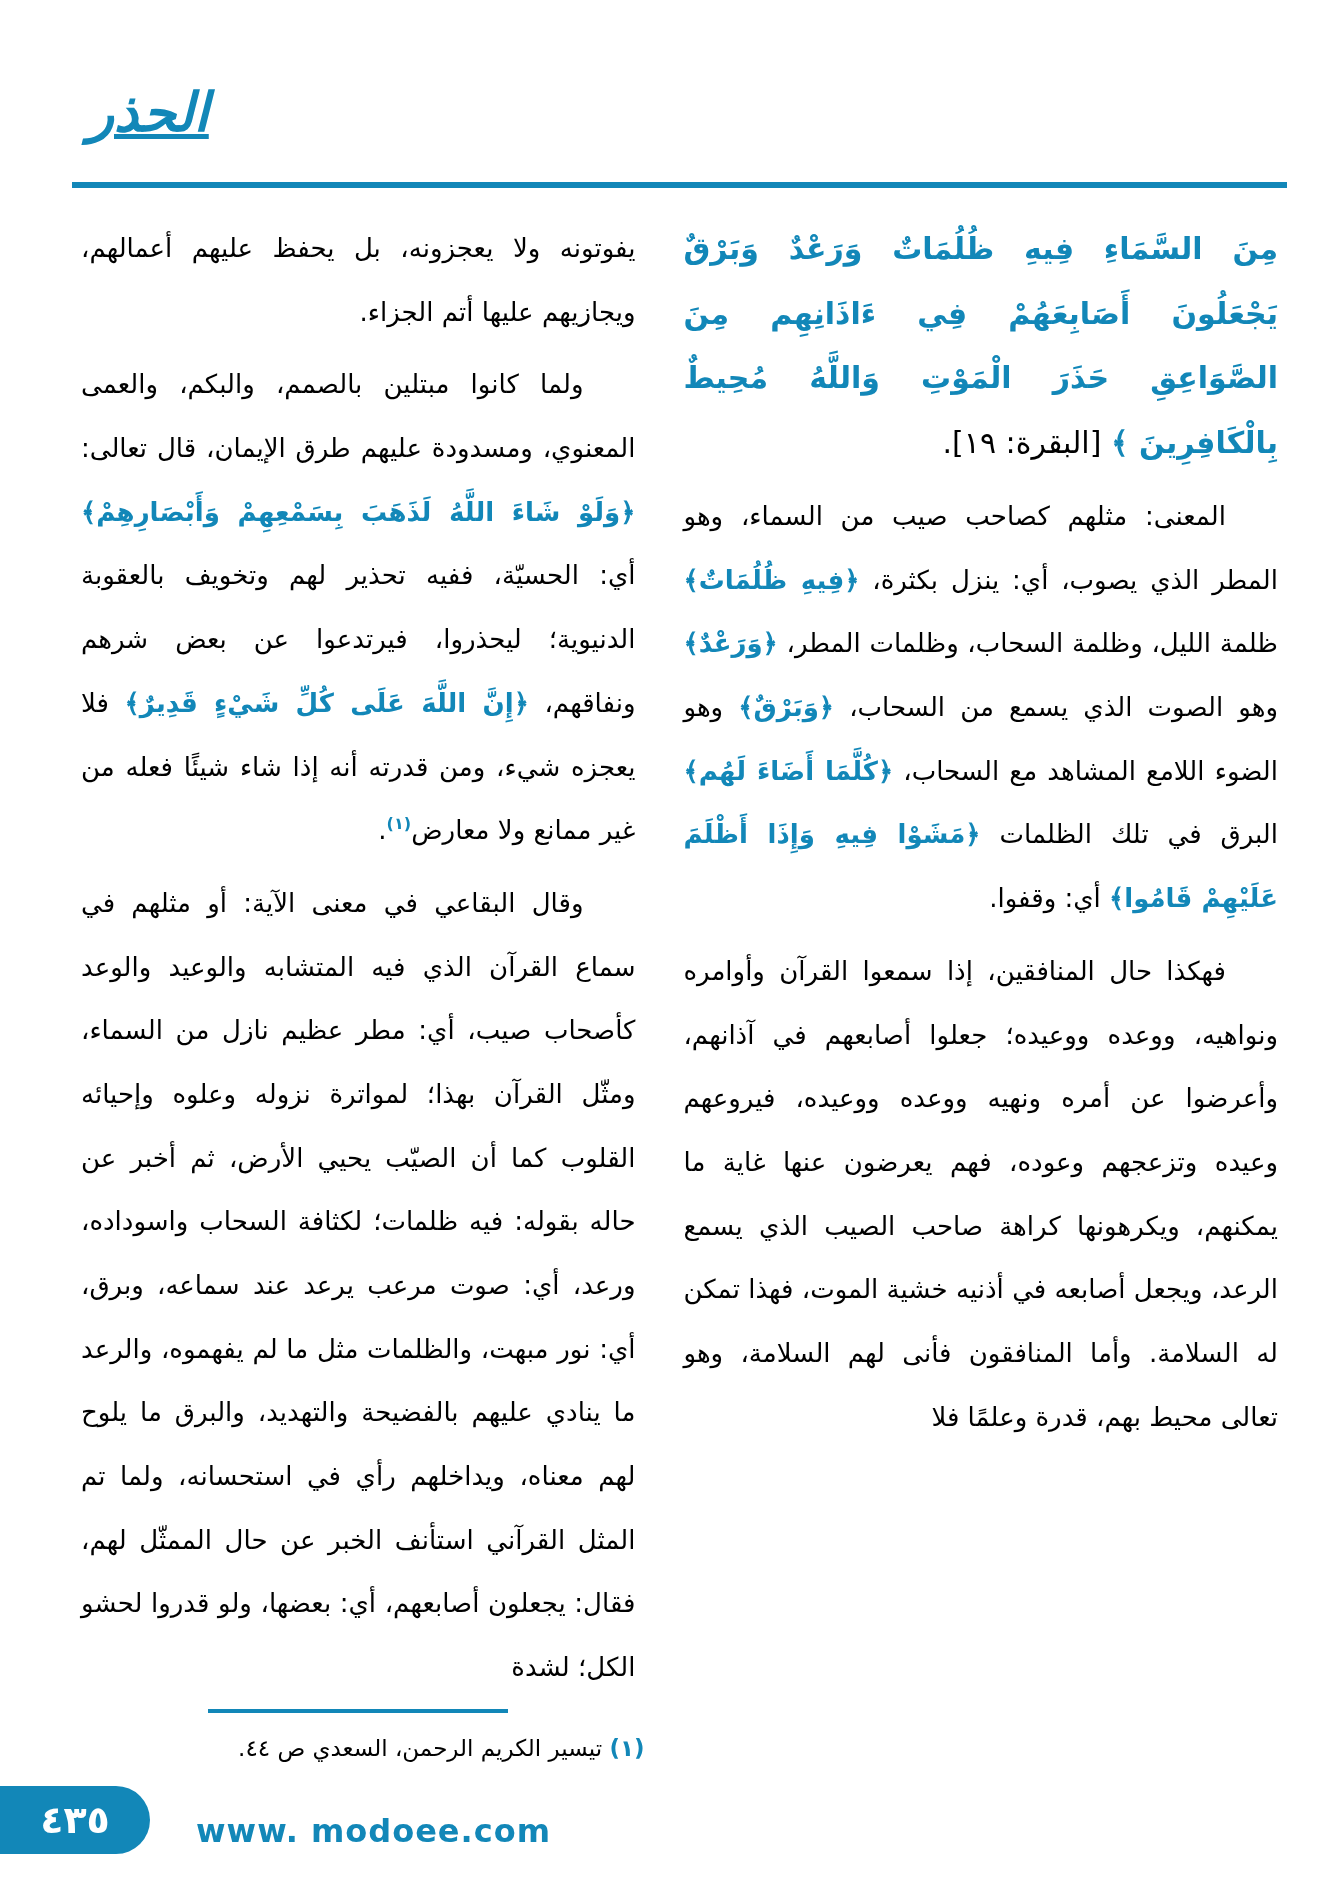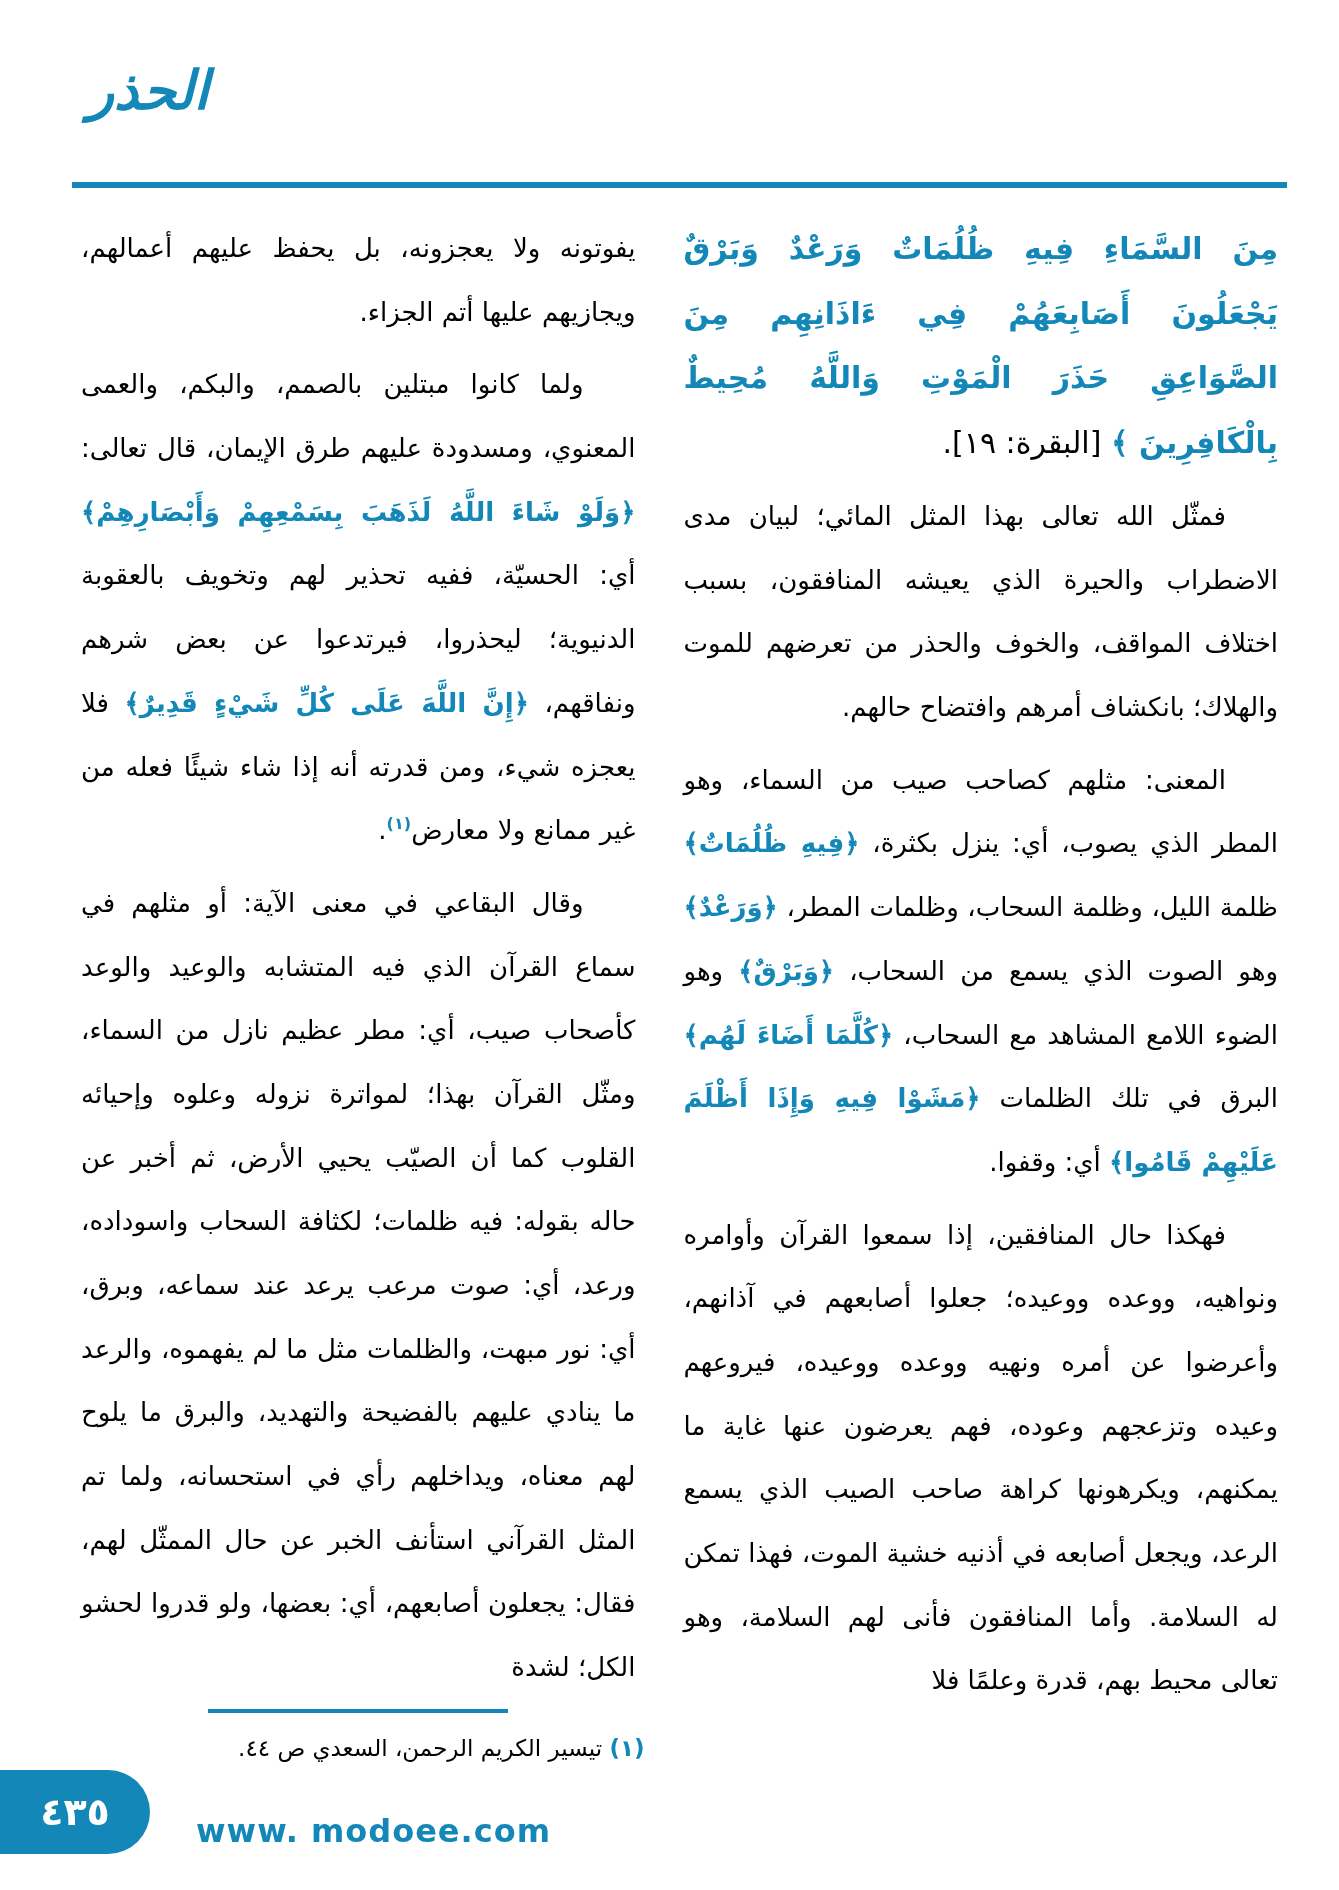--- a/index.html
+++ b/index.html
@@ -13,25 +13,26 @@
     width:1339px;height:1890px;
     background:#ffffff;
     font-family:"DejaVu Sans", sans-serif;
     direction:rtl;
     position:relative;
     overflow:hidden;
     color:var(--ink);
   }
   
   .running-head{
-    position:absolute;top:64px;left:88px;
+    position:absolute;top:86px;left:88px;
     color:var(--accent);
     font-size:54px;font-weight:bold;
     font-style:italic;
     line-height:1;
+    text-decoration:underline;
   }
   .head-rule{
     position:absolute;top:182px;left:72px;right:52px;
     height:6px;background:var(--accent);
   }
   
   .columns{
     position:absolute;top:208px;right:52px;left:72px;
     display:flex;gap:30px;align-items:flex-start;
   }
@@ -63,21 +64,21 @@
   .footnote-rule{
     width:300px;height:4px;background:var(--accent);
     margin:0 auto 14px auto;
   }
   .footnote-line{white-space:nowrap;}
   .footnote-marker{color:var(--accent);font-weight:bold;}
   .footnote-text{color:var(--ink);}
   
   .page-badge{
     position:absolute;left:0;bottom:36px;
-    width:150px;height:84px;
+    width:150px;height:68px;
     background:var(--accent);
     border-radius:0 46px 46px 0;
     color:#ffffff;
     display:flex;align-items:center;justify-content:center;
     font-size:38px;font-weight:bold;
   }
   .site-url{
     position:absolute;left:196px;bottom:40px;
     color:var(--accent);
     font-size:32px;font-weight:bold;
@@ -87,21 +88,20 @@
 </head>
 <body>
 
 <div class="running-head">الحذر</div>
 <div class="head-rule"></div>
 
 <div class="columns">
 
   <div class="col col-right">
       <p class="para verse-lead"><span class="seg-q">مِنَ السَّمَاءِ فِيهِ ظُلُمَاتٌ وَرَعْدٌ وَبَرْقٌ يَجْعَلُونَ أَصَابِعَهُمْ فِي ءَاذَانِهِم مِنَ الصَّوَاعِقِ حَذَرَ الْمَوْتِ وَاللَّهُ مُحِيطٌ بِالْكَافِرِينَ ﴾</span><span class="seg-r"> [البقرة: ١٩].</span></p>
-      <p class="para indent"><span class="seg-n">فمثّل الله تعالى بهذا المثل المائي؛ لبيان مدى الاضطراب والحيرة الذي يعيشه المنافقون، بسبب اختلاف المواقف، والخوف والحذر من تعرضهم للموت والهلاك؛ بانكشاف أمرهم وافتضاح حالهم.</span></p>
       <p class="para indent"><span class="seg-n">المعنى: مثلهم كصاحب صيب من السماء، وهو المطر الذي يصوب، أي: ينزل بكثرة، </span><span class="seg-q">﴿فِيهِ ظُلُمَاتٌ﴾</span><span class="seg-n"> ظلمة الليل، وظلمة السحاب، وظلمات المطر، </span><span class="seg-q">﴿وَرَعْدٌ﴾</span><span class="seg-n"> وهو الصوت الذي يسمع من السحاب، </span><span class="seg-q">﴿وَبَرْقٌ﴾</span><span class="seg-n"> وهو الضوء اللامع المشاهد مع السحاب، </span><span class="seg-q">﴿كُلَّمَا أَضَاءَ لَهُم﴾</span><span class="seg-n"> البرق في تلك الظلمات </span><span class="seg-q">﴿مَشَوْا فِيهِ وَإِذَا أَظْلَمَ عَلَيْهِمْ قَامُوا﴾</span><span class="seg-n"> أي: وقفوا.</span></p>
       <p class="para indent"><span class="seg-n">فهكذا حال المنافقين، إذا سمعوا القرآن وأوامره ونواهيه، ووعده ووعيده؛ جعلوا أصابعهم في آذانهم، وأعرضوا عن أمره ونهيه ووعده ووعيده، فيروعهم وعيده وتزعجهم وعوده، فهم يعرضون عنها غاية ما يمكنهم، ويكرهونها كراهة صاحب الصيب الذي يسمع الرعد، ويجعل أصابعه في أذنيه خشية الموت، فهذا تمكن له السلامة. وأما المنافقون فأنى لهم السلامة، وهو تعالى محيط بهم، قدرة وعلمًا فلا</span></p>
     </div>
 
   <div class="col col-left">
     <div>
         <p class="para"><span class="seg-n">يفوتونه ولا يعجزونه، بل يحفظ عليهم أعمالهم، ويجازيهم عليها أتم الجزاء.</span></p>
         <p class="para indent"><span class="seg-n">ولما كانوا مبتلين بالصمم، والبكم، والعمى المعنوي، ومسدودة عليهم طرق الإيمان، قال تعالى: </span><span class="seg-q">﴿وَلَوْ شَاءَ اللَّهُ لَذَهَبَ بِسَمْعِهِمْ وَأَبْصَارِهِمْ﴾</span><span class="seg-n"> أي: الحسيّة، ففيه تحذير لهم وتخويف بالعقوبة الدنيوية؛ ليحذروا، فيرتدعوا عن بعض شرهم ونفاقهم، </span><span class="seg-q">﴿إِنَّ اللَّهَ عَلَى كُلِّ شَيْءٍ قَدِيرٌ﴾</span><span class="seg-n"> فلا يعجزه شيء، ومن قدرته أنه إذا شاء شيئًا فعله من غير ممانع ولا معارض</span><span class="seg-fn">(١)</span><span class="seg-n">.</span></p>
         <p class="para indent"><span class="seg-n">وقال البقاعي في معنى الآية: أو مثلهم في سماع القرآن الذي فيه المتشابه والوعيد والوعد كأصحاب صيب، أي: مطر عظيم نازل من السماء، ومثّل القرآن بهذا؛ لمواترة نزوله وعلوه وإحيائه القلوب كما أن الصيّب يحيي الأرض، ثم أخبر عن حاله بقوله: فيه ظلمات؛ لكثافة السحاب واسوداده، ورعد، أي: صوت مرعب يرعد عند سماعه، وبرق، أي: نور مبهت، والظلمات مثل ما لم يفهموه، والرعد ما ينادي عليهم بالفضيحة والتهديد، والبرق ما يلوح لهم معناه، ويداخلهم رأي في استحسانه، ولما تم المثل القرآني استأنف الخبر عن حال الممثّل لهم، فقال: يجعلون أصابعهم، أي: بعضها، ولو قدروا لحشو الكل؛ لشدة</span></p>
       </div>

